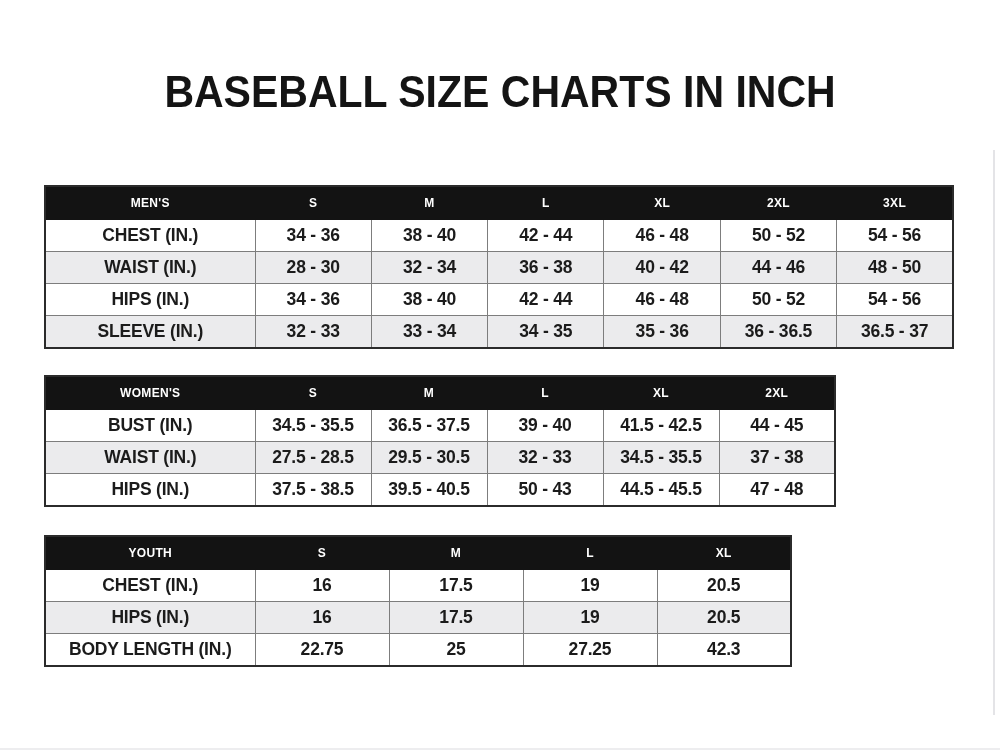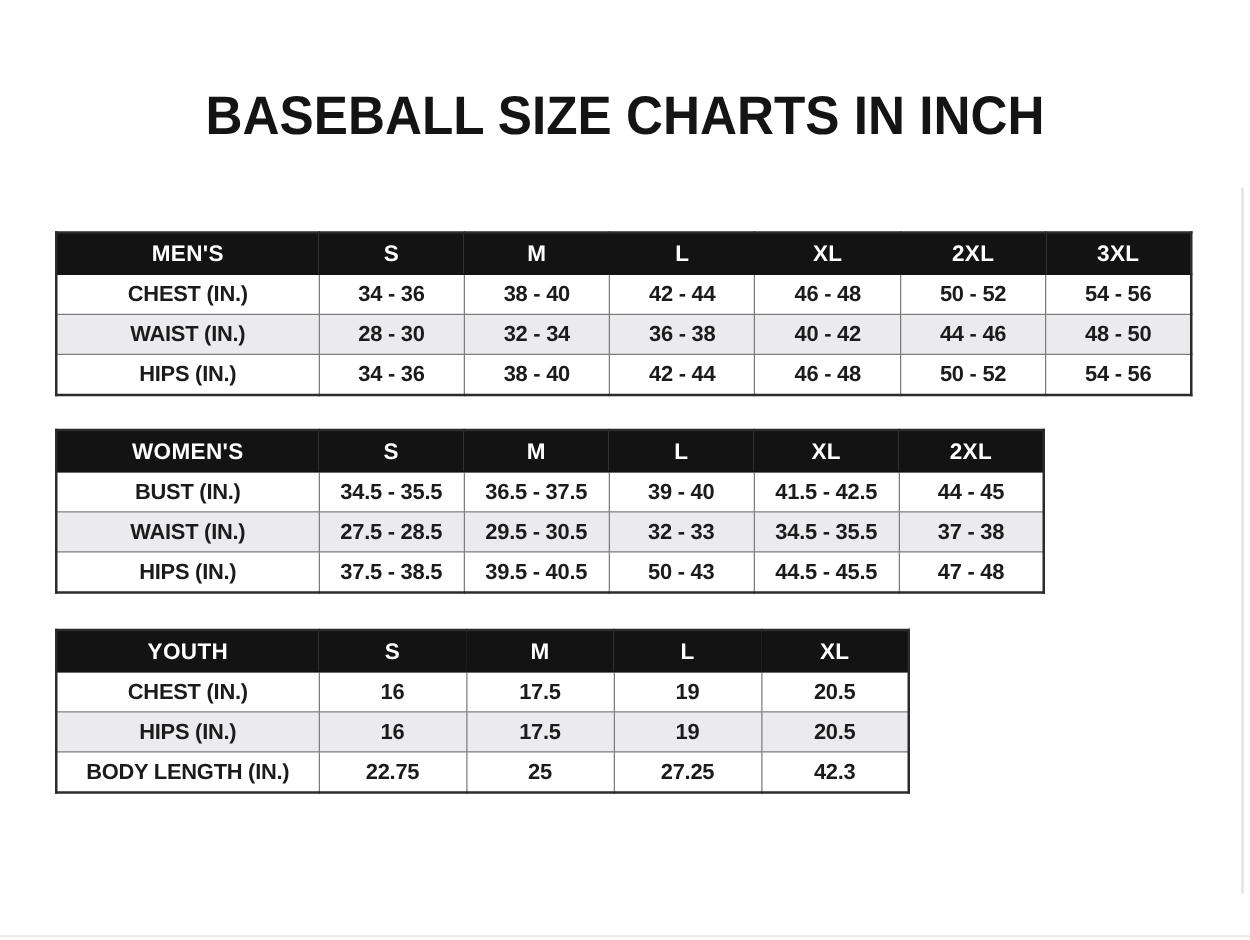--- a/index.html
+++ b/index.html
@@ -28,27 +28,27 @@
   .tables {
     margin-left: 44px;
   }
   table.size-table {
     border-collapse: collapse;
     table-layout: fixed;
     border: 2px solid var(--outer-border, #2b2b2b);
   }
   table.mens   { margin-top: 74px; width: 910px; }
   table.womens { margin-top: 26px; width: 792px; padding-left: 32px; }
-  table.youth  { margin-top: 28px; width: 684px; }
+  table.youth  { margin-top: 28px; width: 748px; }
 
   .size-table th {
     background: var(--header-bg, #131313);
     color: var(--header-text, #ffffff);
     height: 30px;
-    font-size: 18px;
+    font-size: 12px;
     font-weight: 700;
     letter-spacing: 0.3px;
     border: 1px solid var(--header-bg, #131313);
   }
   .size-table td {
     height: 29px;
     text-align: center;
     vertical-align: middle;
     font-weight: 700;
     font-size: 17.5px;
@@ -126,20 +126,29 @@
           </tr>
           <tr>
             <td>HIPS (IN.)</td>
             <td>34 - 36</td>
             <td>38 - 40</td>
             <td>42 - 44</td>
             <td>46 - 48</td>
             <td>50 - 52</td>
             <td>54 - 56</td>
           </tr>
+          <tr>
+            <td>SLEEVE (IN.)</td>
+            <td>32 - 33</td>
+            <td>33 - 34</td>
+            <td>34 - 35</td>
+            <td>35 - 36</td>
+            <td>36 - 36.5</td>
+            <td>36.5 - 37</td>
+          </tr>
         </tbody>
       </table>
     <table class="size-table womens">
         <colgroup>
           <col style="width: 210px;">
           <col>
           <col>
           <col>
           <col>
           <col>

